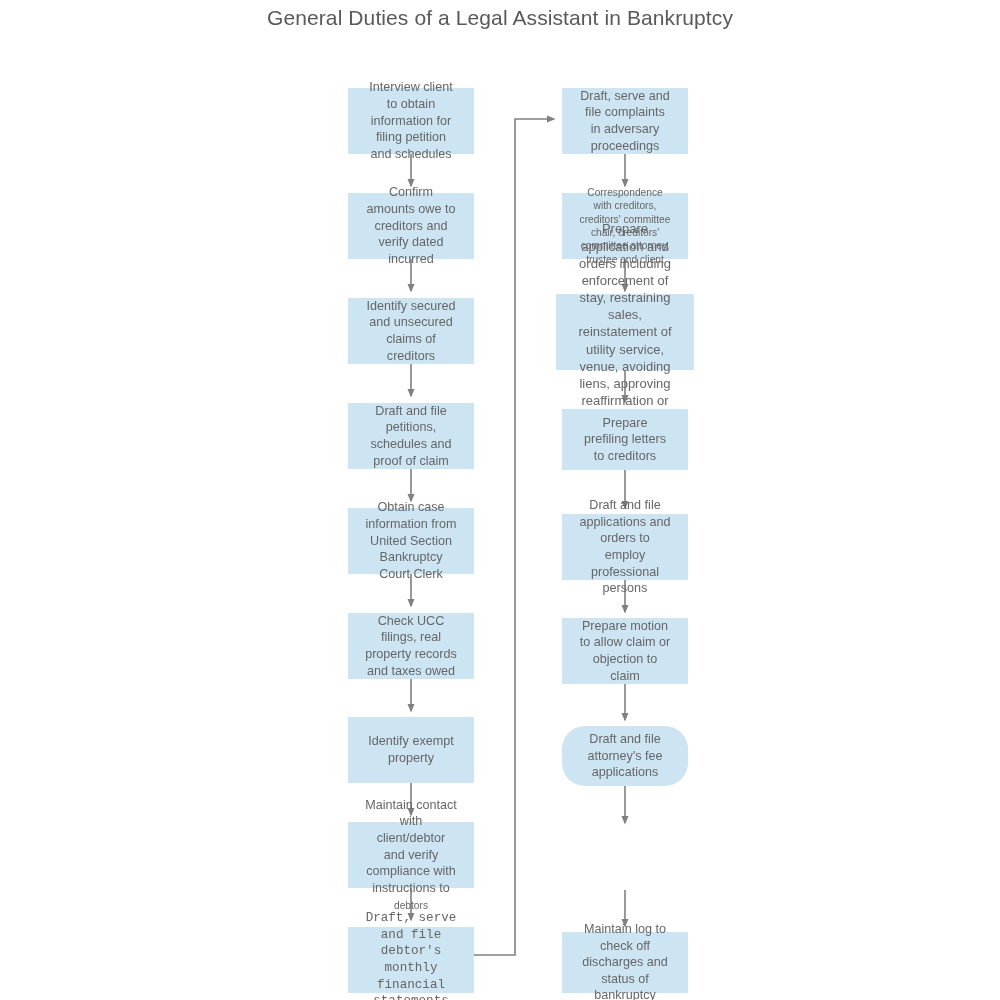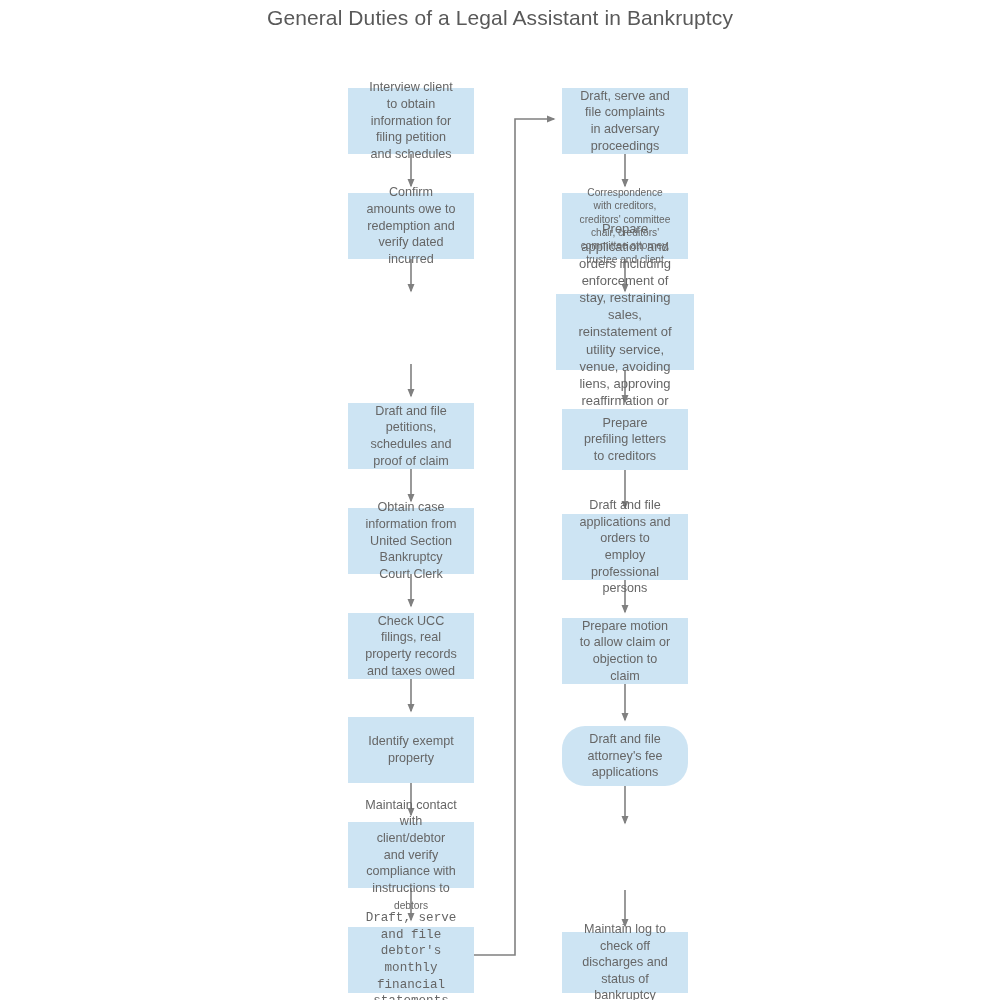--- a/index.html
+++ b/index.html
@@ -100,23 +100,26 @@
     </g>
 
     <path d="M 474 955 L 515 955 L 515 119 L 554 119" stroke="#808080" stroke-width="1.6" fill="none" marker-end="url(#arrowhead)"></path>
   </svg>
 
   <div class="node fs-normal" style="left:348px; top:88px; width:126px; height:66px;">
     <span class="txt">Interview client to obtain information for filing petition and schedules</span>
   </div>
 
   <div class="node fs-normal" style="left:348px; top:193px; width:126px; height:66px;">
-    <span class="txt">Confirm amounts owe to redemption and verify dated incurred</span>
+    <span class="txt">Confirm amounts owe to creditors and verify dated incurred</span>
   </div>
 
+  <div class="node fs-normal" style="left:348px; top:298px; width:126px; height:66px;">
+    <span class="txt">Identify secured and unsecured claims of creditors</span>
+  </div>
 
   <div class="node fs-normal" style="left:348px; top:403px; width:126px; height:66px;">
     <span class="txt">Draft and file petitions, schedules and proof of claim</span>
   </div>
 
   <div class="node fs-normal" style="left:348px; top:508px; width:126px; height:66px;">
     <span class="txt">Obtain case information from United Section Bankruptcy Court Clerk</span>
   </div>
 
   <div class="node fs-normal" style="left:348px; top:613px; width:126px; height:66px;">

